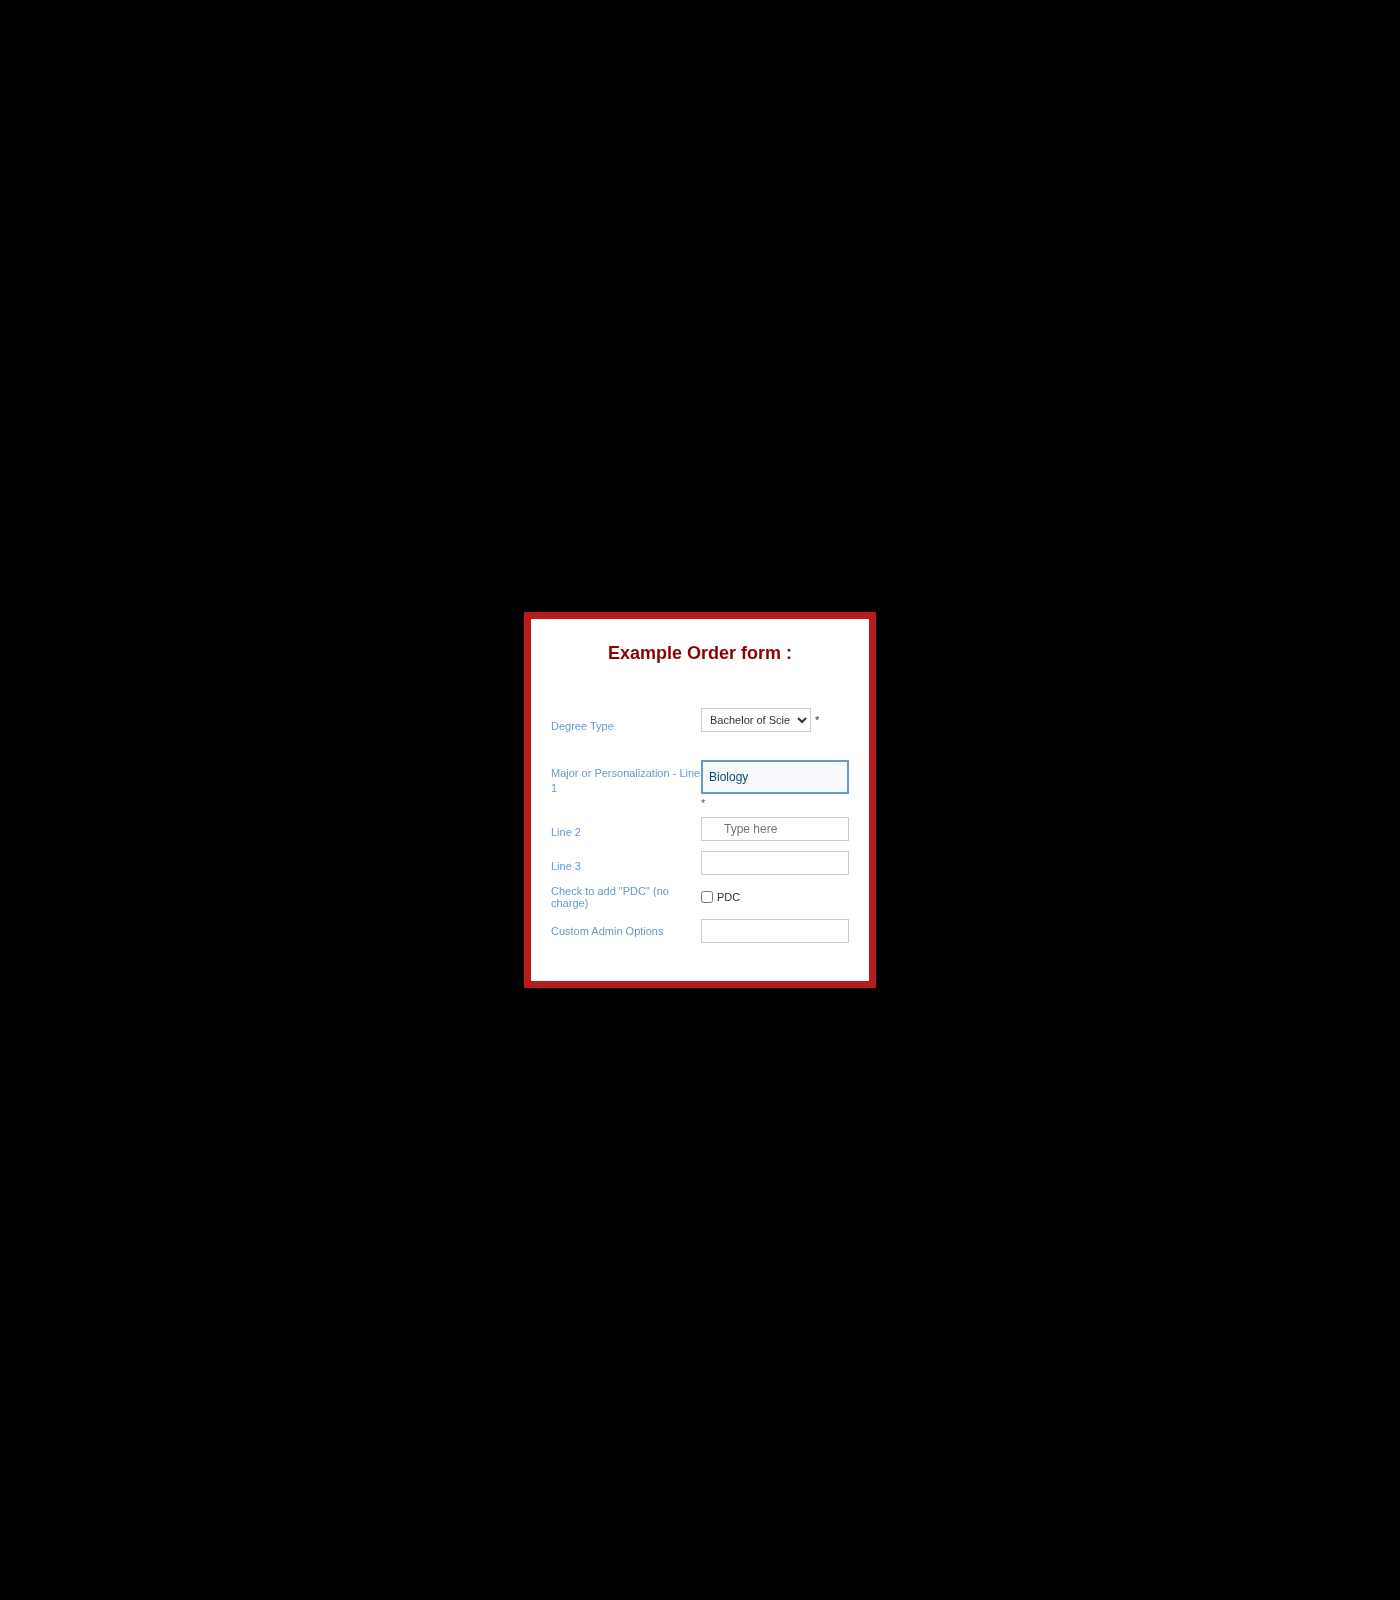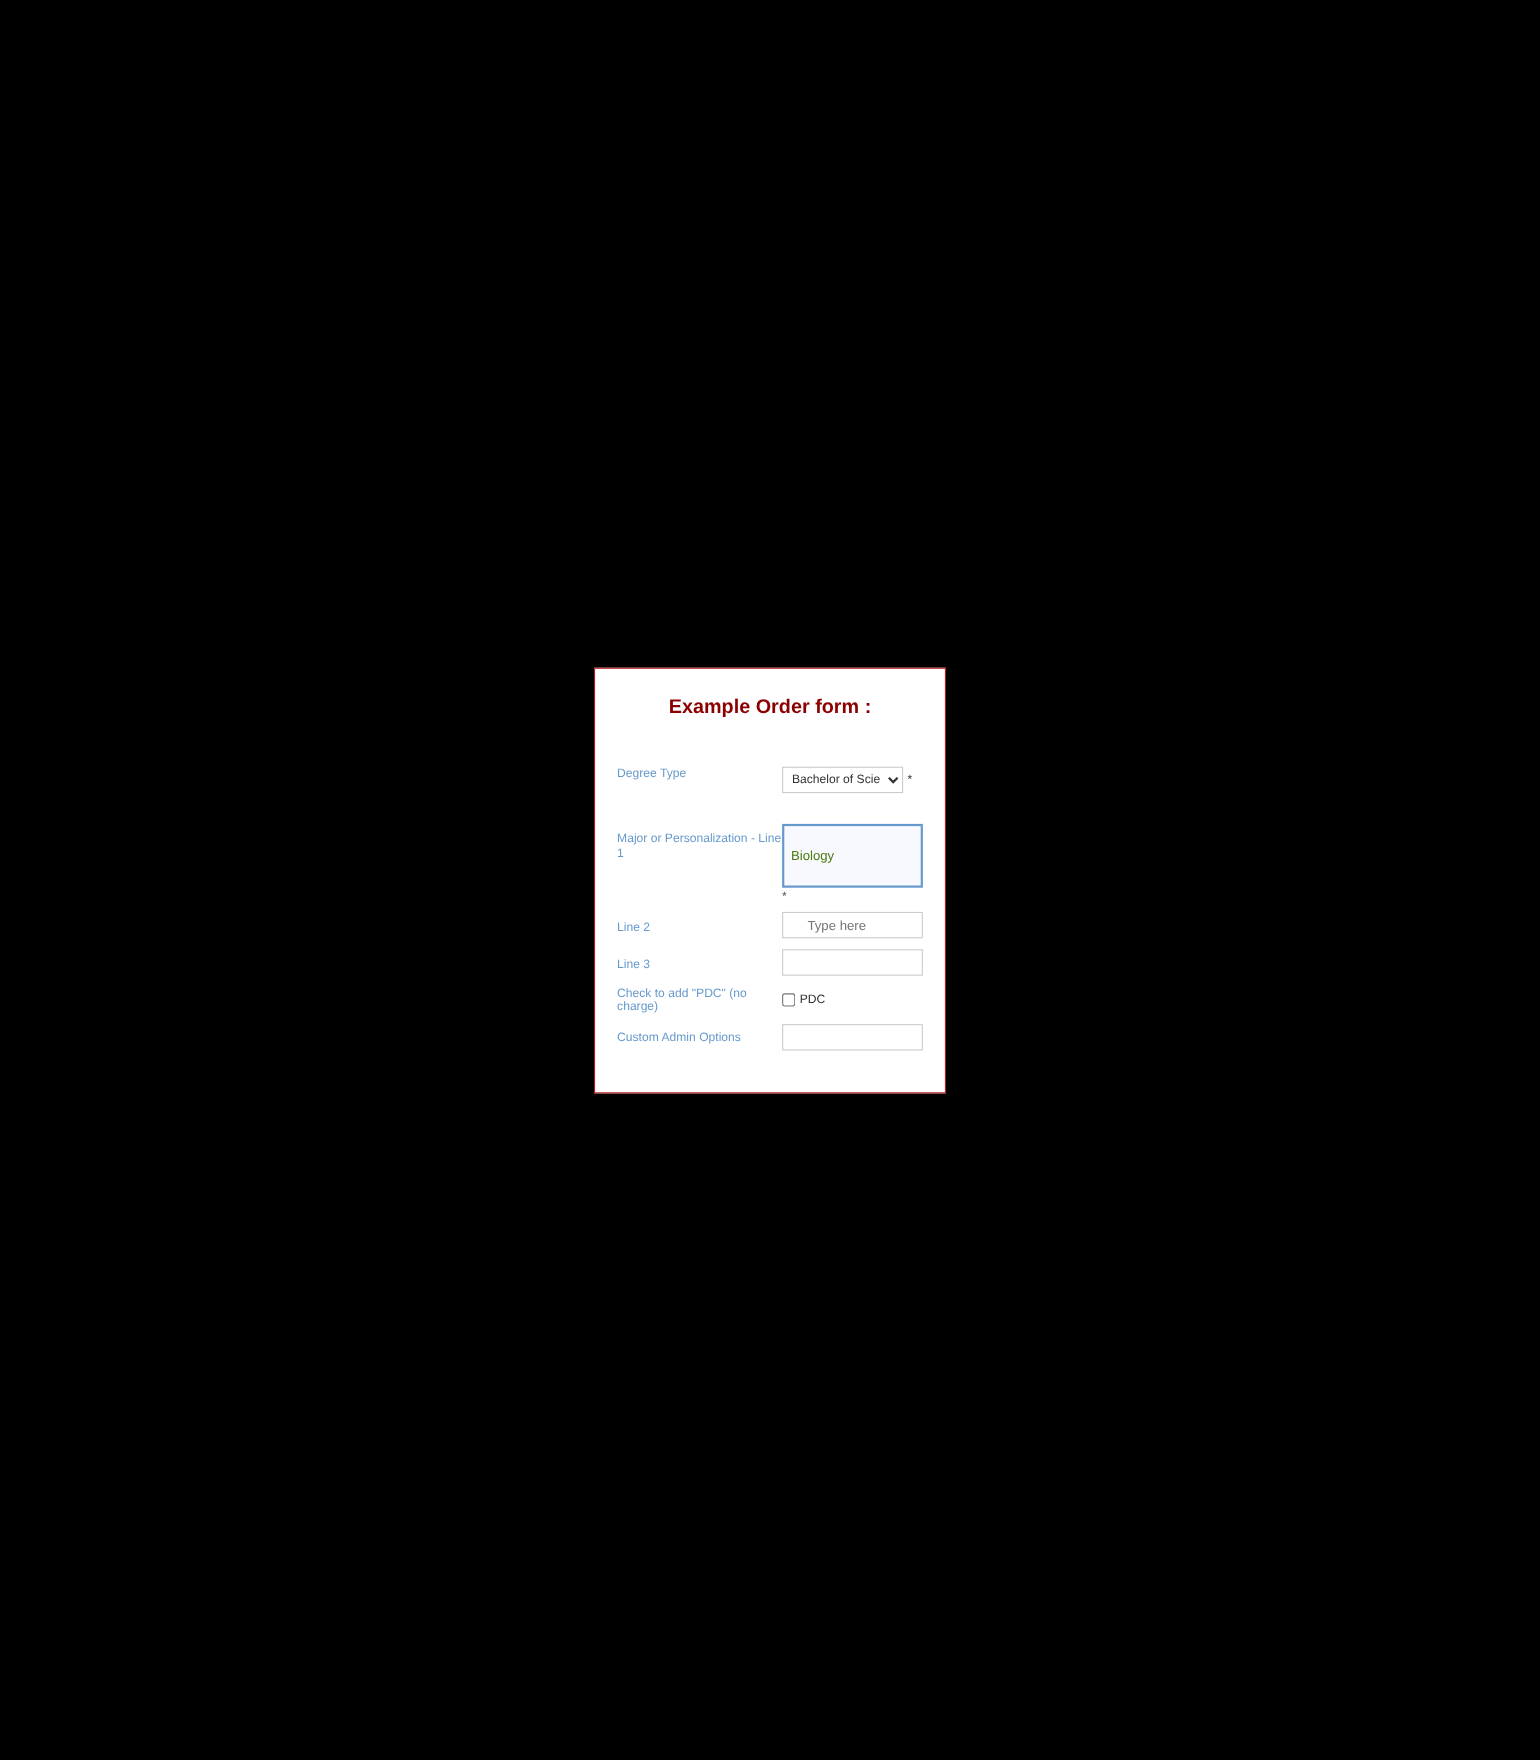--- a/index.html
+++ b/index.html
@@ -13,22 +13,22 @@
       width: 1400px;
       height: 1600px;
       display: flex;
       align-items: center;
       justify-content: center;
       font-family: Arial, sans-serif;
     }
 
     .form-container {
       background: #ffffff;
-      border: 1px solid #b91c1c;
-      width: 320px;
+      border: 7px solid #b91c1c;
+      width: 352px;
       padding: 24px 20px 28px 20px;
     }
 
     .form-title {
       text-align: center;
       color: #8b0000;
       font-size: 18px;
       font-weight: bold;
       margin-bottom: 20px;
     }
@@ -56,21 +56,21 @@
       width: 100%;
       border: 1px solid #cccccc;
       padding: 4px 22px;
       font-size: 12px;
       color: #333333;
       outline: none;
     }
 
     .degree-row {
       display: flex;
-      align-items: flex-start;
+      align-items: flex-end;
       margin-bottom: 10px;
       margin-top: 44px;
     }
 
     .degree-label {
       color: #6699cc;
       font-size: 11px;
       width: 150px;
       min-width: 150px;
     }
@@ -112,23 +112,23 @@
       line-height: 1.3;
     }
 
     .major-field {
       flex: 1;
     }
 
     .major-input {
       width: 100%;
       border: 2px solid #6699cc;
-      padding: 20px 6px;
+      padding: 8px 6px;
       font-size: 12px;
-      color: #4d7c0f;
+      color: #0c4a6e;
       background: #f8f8ff;
       outline: none;
     }
 
     .required-star-below {
       color: #555555;
       font-size: 11px;
       margin-top: 2px;
       padding-left: 150px;
       margin-bottom: 8px;

